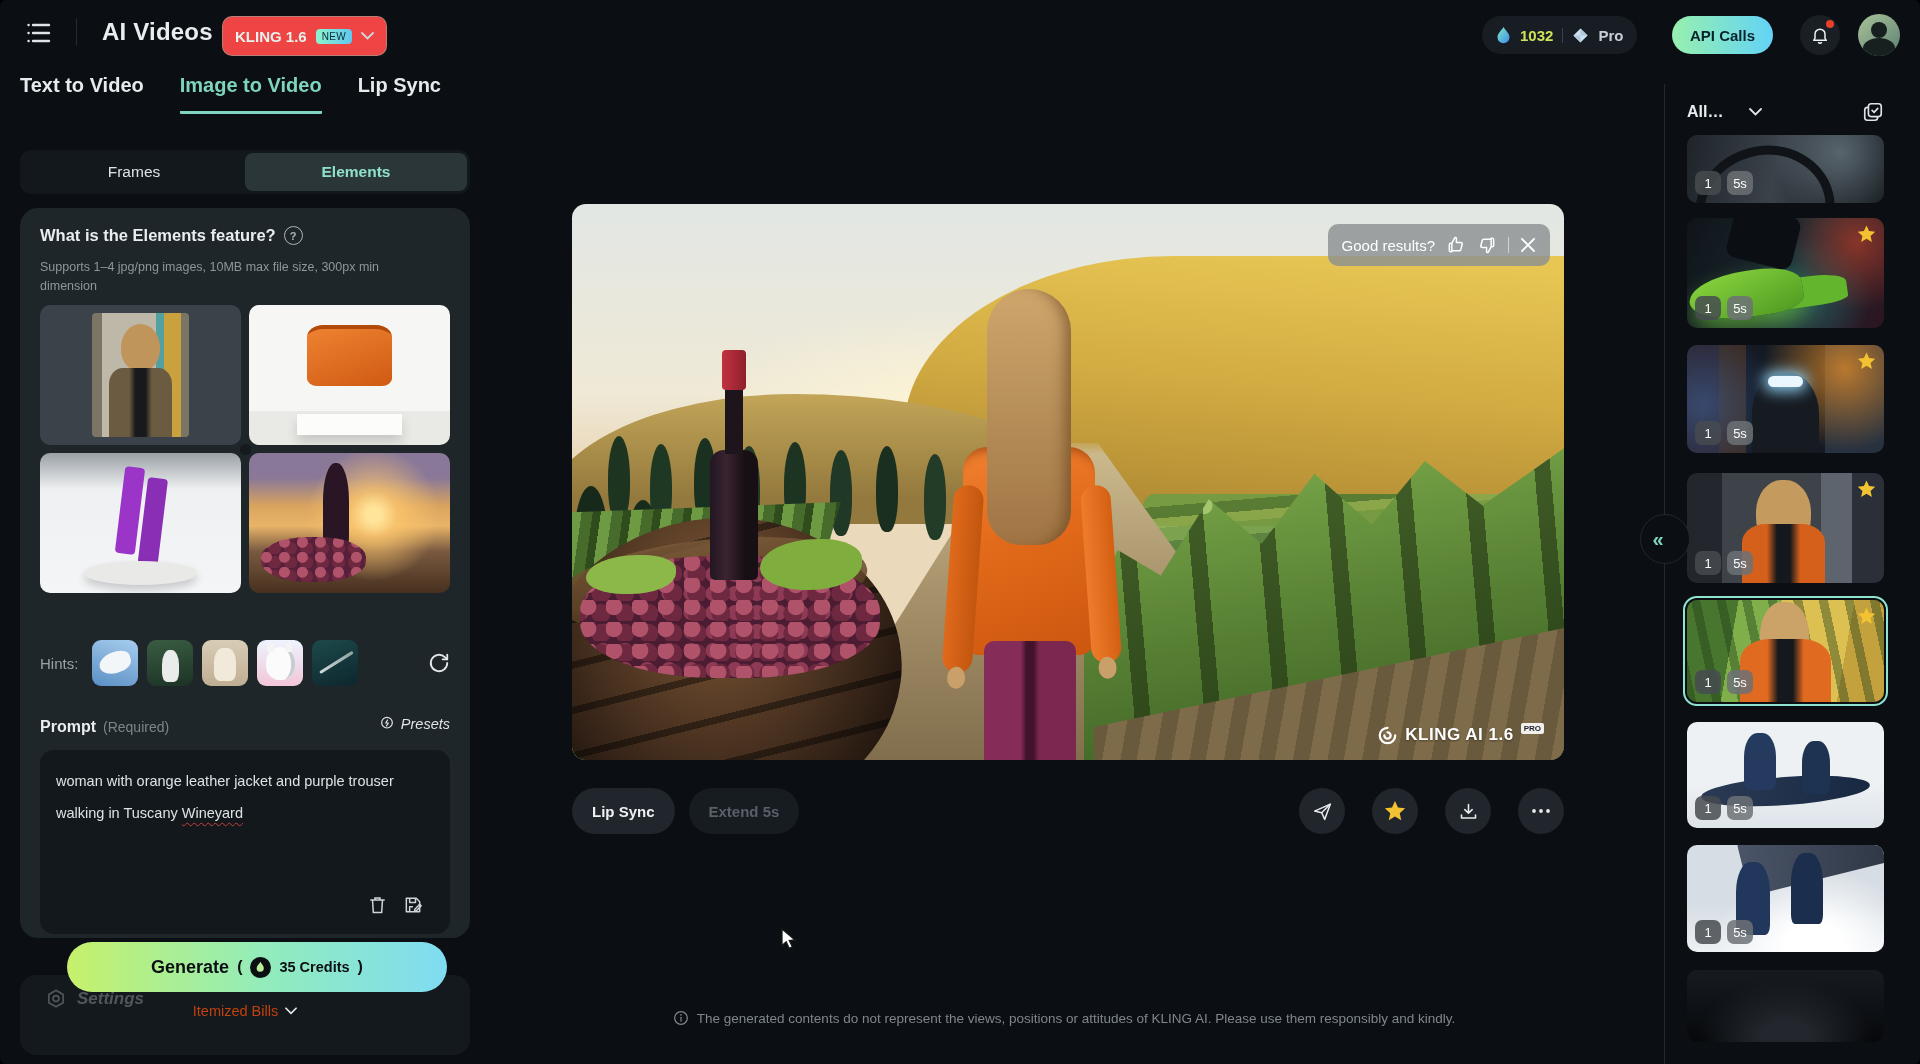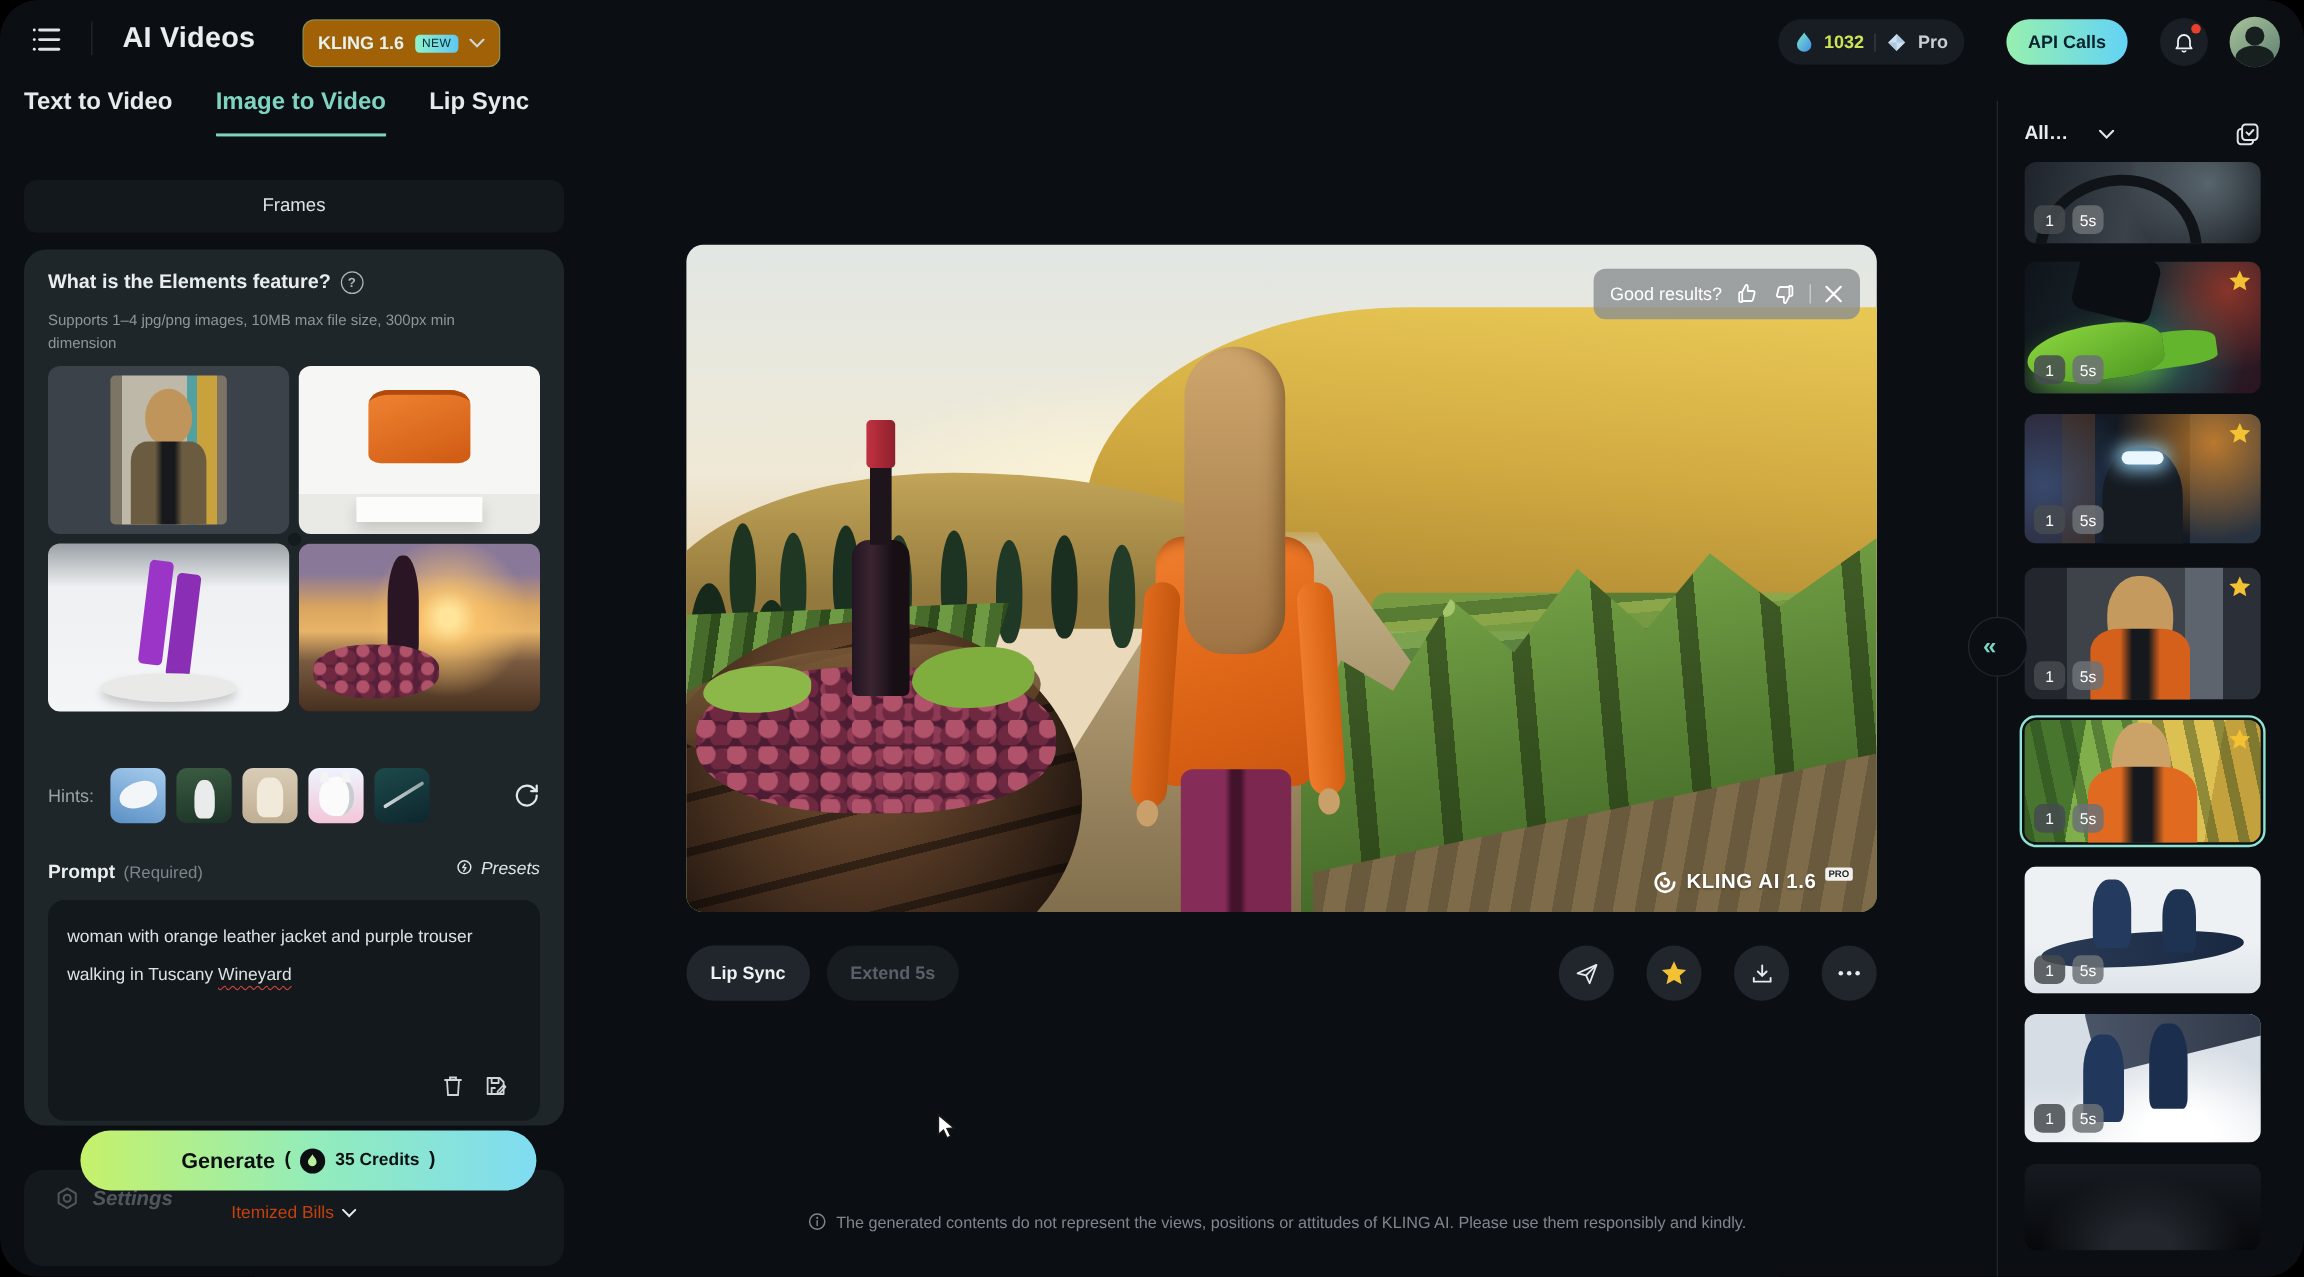--- a/index.html
+++ b/index.html
@@ -1,27 +1,27 @@
 <!DOCTYPE html>
 <html><head>
 <meta charset="utf-8">
 <style>
   html,body{margin:0;padding:0;background:#000;width:1920px;height:1064px;overflow:hidden;
     font-family:"Liberation Sans","DejaVu Sans",sans-serif;}
-  .app{position:relative;width:1920px;height:1064px;background:#0b0f14;border-radius:32px;overflow:hidden;color:#e9edef;}
+  .app{position:relative;width:1920px;height:1064px;background:#0b0f14;border-radius:6px;overflow:hidden;color:#e9edef;}
   .abs{position:absolute;}
   i{display:block;position:absolute;font-style:normal;}
   svg{display:block;}
 
   
   .hamburger{left:24px;top:20px;width:30px;height:26px;display:flex;align-items:center;justify-content:center;cursor:pointer;color:#dfe4e8;}
   .hdr-divider{left:76px;top:18px;width:1px;height:28px;background:#242b32;}
   .page-title{left:102px;top:18px;font-size:24px;font-weight:700;letter-spacing:.2px;}
   .model-pill{left:222px;top:16px;height:38px;padding:0 12px;display:flex;align-items:center;gap:9px;
-    border:1px solid rgba(120,200,180,.45);border-radius:10px;background:#a16207;cursor:pointer;margin-left:30px;}
+    border:1px solid rgba(120,200,180,.45);border-radius:10px;background:#ef4444;cursor:pointer;}
   .model-name{font-size:15px;color:#e6f2ee;font-weight:600;}
   .new-badge{font-size:10px;font-weight:400;color:#0a2a33;background:linear-gradient(90deg,#8ef3cd,#5fc7f0);
     padding:2px 6px;border-radius:4px;letter-spacing:.3px;}
   .credits-pill{left:1482px;top:16px;height:38px;padding:0 14px;display:flex;align-items:center;gap:9px;
     background:#171d23;border-radius:19px;cursor:pointer;}
   .credits-num{font-size:15px;font-weight:700;color:#cde357;}
   .pill-sep{width:1px;height:15px;background:#3a4149;}
   .plan-label{font-size:15px;color:#c9ced4;font-weight:600;}
   .api-btn{left:1672px;top:16px;height:38px;padding:0 18px;display:flex;align-items:center;border-radius:19px;
     background:linear-gradient(90deg,#97f0ae,#63d3f6);color:#06222c;font-size:15px;font-weight:700;cursor:pointer;}
@@ -310,20 +310,21 @@
     </div>
 
   <div class="abs tabs">
     <div class="tab">Text to Video</div>
     <div class="tab active">Image to Video</div>
     <div class="tab">Lip Sync</div>
   </div>
 
   <div class="abs mode-toggle">
     <div class="mode-opt">Frames</div>
+    <div class="mode-opt active">Elements</div>
   </div>
 
   <div class="abs el-card"></div>
   <div class="abs el-title-row">
     <span class="el-title">What is the Elements feature?</span>
     <span class="help-circle">?</span>
   </div>
   <div class="abs el-sub">Supports 1–4 jpg/png images, 10MB max file size, 300px min dimension</div>
 
   <div class="abs tile tile1">

